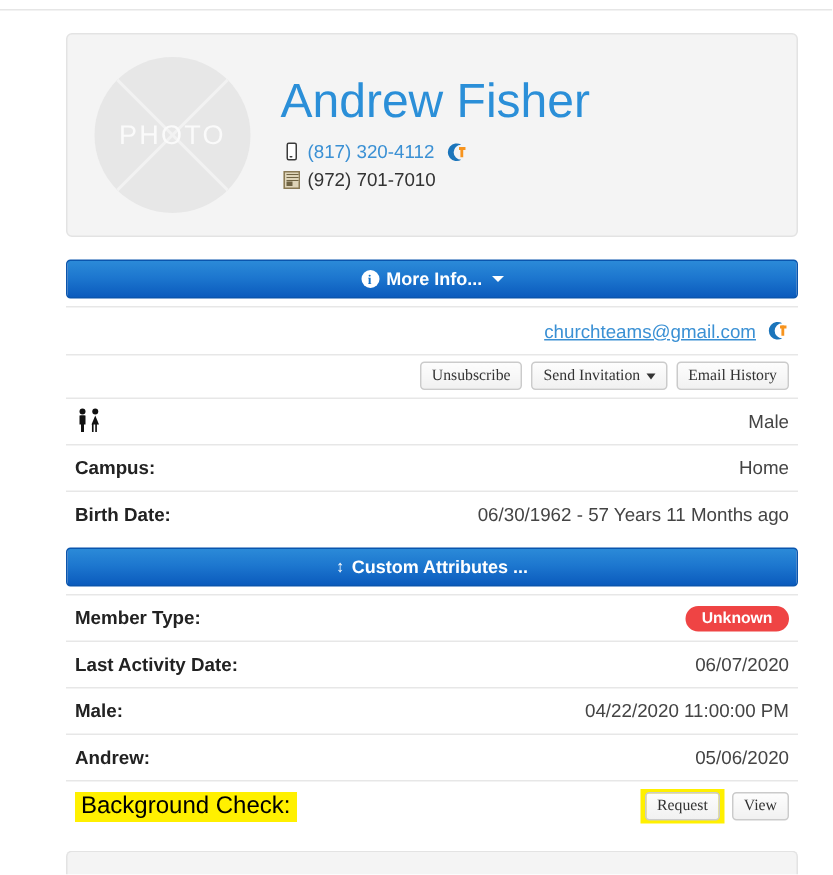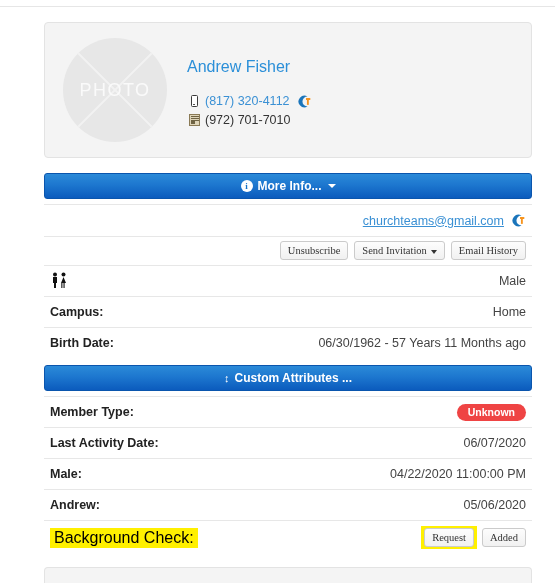--- a/index.html
+++ b/index.html
@@ -42,21 +42,21 @@
   }
   .photo-circle .d1 { transform: translate(-50%,-50%) rotate(45deg); }
   .photo-circle .d2 { transform: translate(-50%,-50%) rotate(-45deg); }
   .photo-circle .photo-label {
     position:relative; z-index:2;
     color:#fafafa; font-size:18px; letter-spacing:1.5px;
     font-family:"Liberation Sans", sans-serif;
   }
   .profile-info { padding-left:14px; padding-top:2px; }
   .person-name {
-    color:#2b8fd8; font-size:16px; line-height:30px;
+    color:#2b8fd8; font-size:32px; line-height:30px;
     font-weight:400; margin-bottom:10px; white-space:nowrap;
   }
   .phone-row { display:flex; align-items:center; font-size:12.5px; line-height:18px; margin-bottom:1px; }
   .phone-row .ico { width:14px; flex:0 0 14px; display:flex; align-items:center; justify-content:center; margin-right:4px; }
   .phone-link { color:#3a90d4; }
   .phone-plain { color:#333; }
 
   
   .ico-mobile {
     width:7px; height:12px; border:1.3px solid #3b3b3b; border-radius:1.5px;
@@ -285,20 +285,20 @@
       <span class="label">Andrew:</span>
       <span class="value">05/06/2020</span>
     </div>
 
     <div class="bg-check-row">
       <span class="label hl">Background Check:</span>
       <span class="bg-actions">
         <span class="hl-btn-wrap">
           <button class="gbtn">Request</button>
         </span>
-        <button class="gbtn">Added</button>
+        <button class="gbtn">View</button>
       </span>
     </div>
 
     <div class="bottom-panel"></div>
 
   </div>
 </div>
 
 </body></html>

